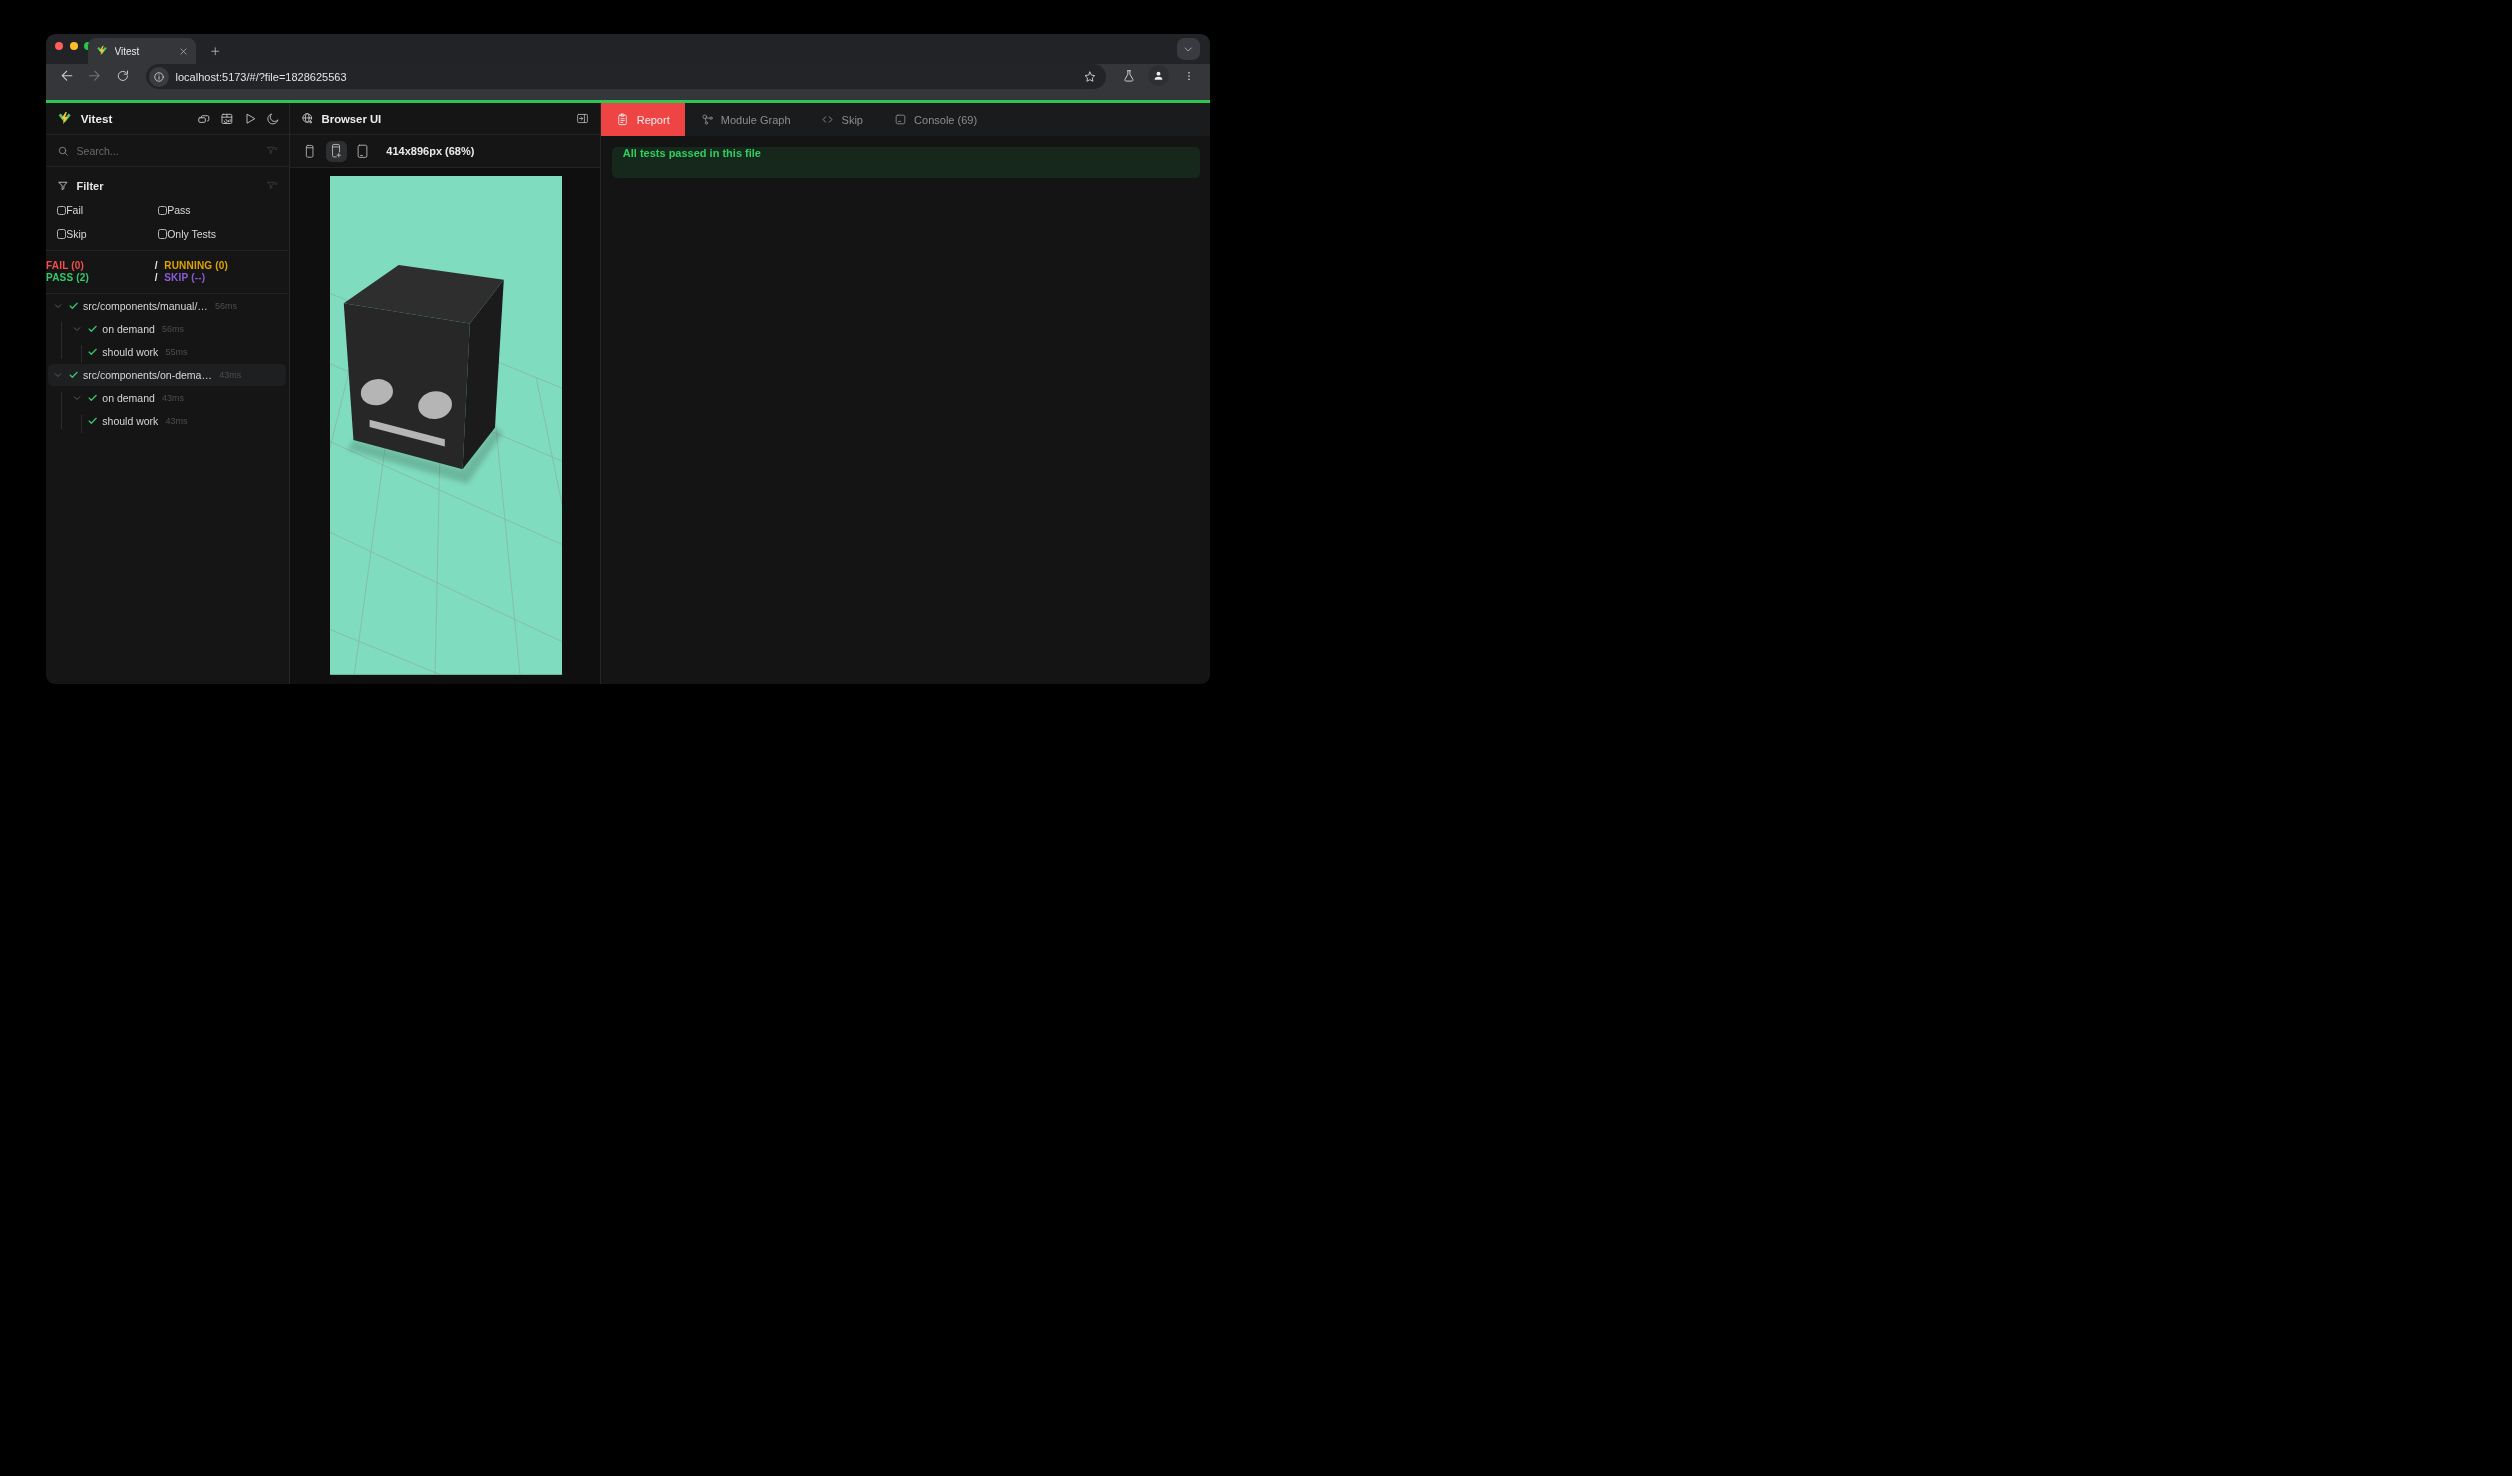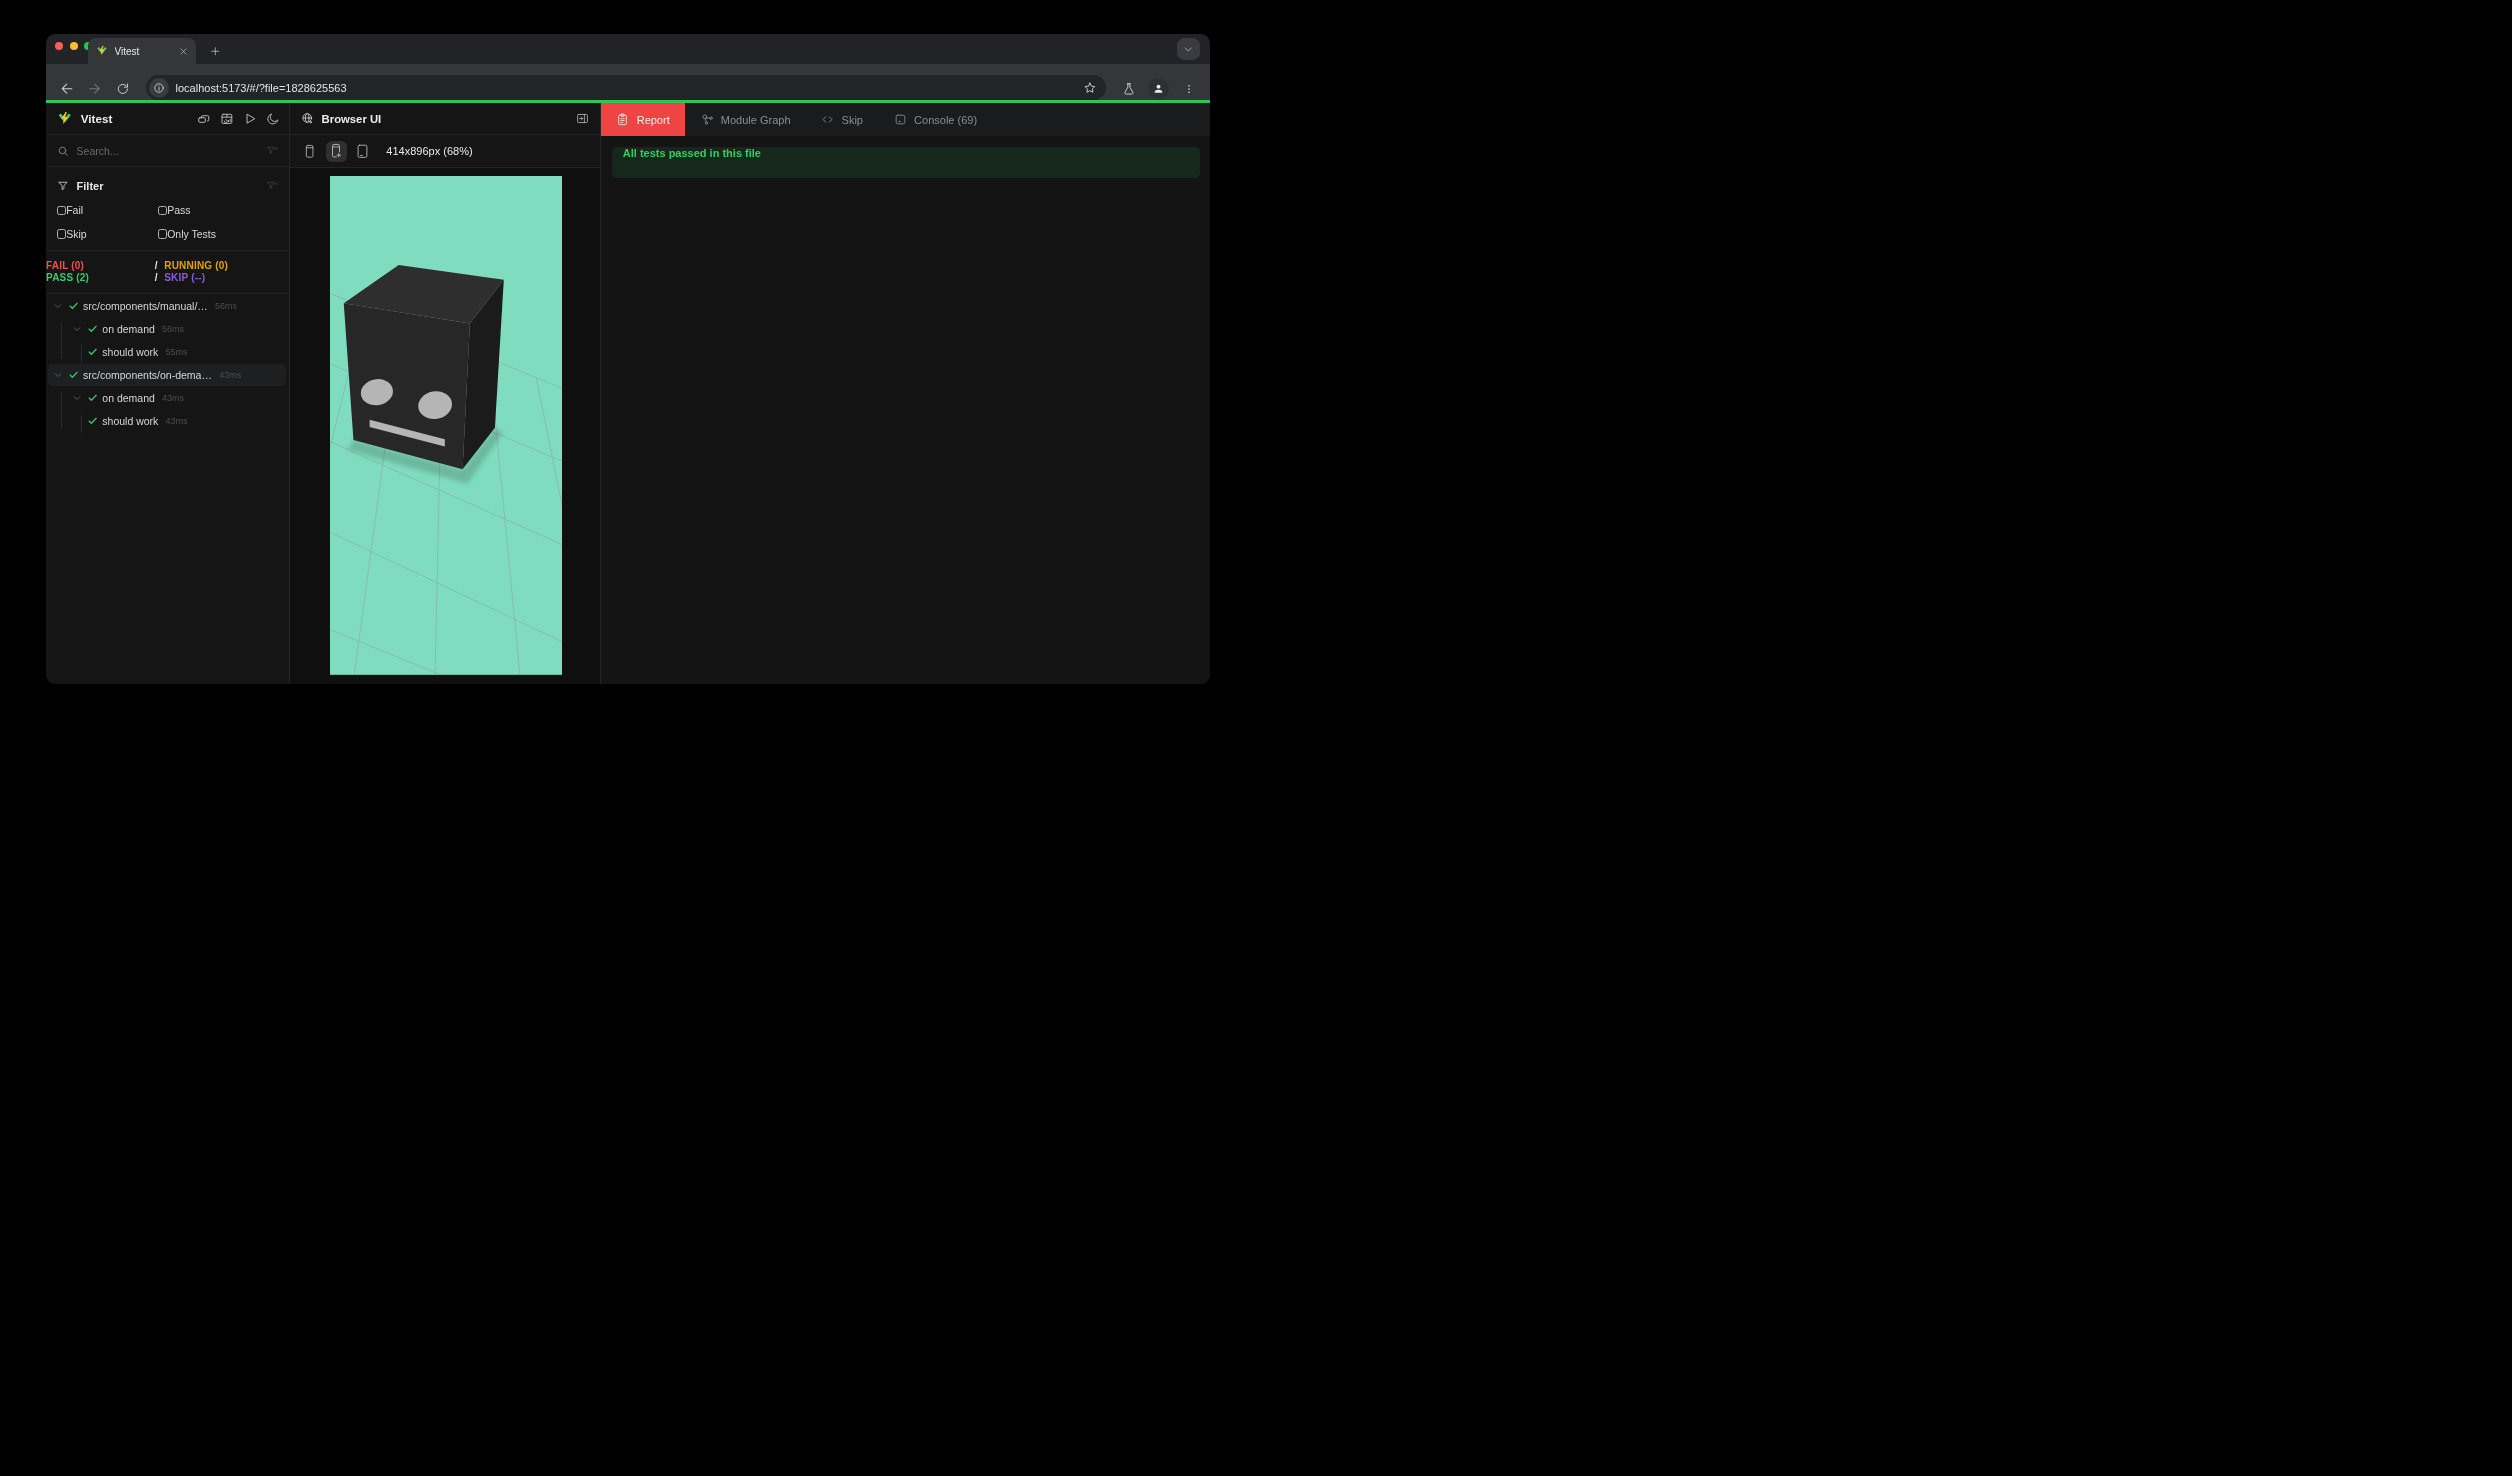--- a/index.html
+++ b/index.html
@@ -26,21 +26,21 @@
   .traffic{position:absolute;left:9px;top:8px;display:flex;gap:6.5px}
   .traffic i{width:8px;height:8px;border-radius:50%;display:block}
   .t-red{background:#ff5f57}.t-yellow{background:#febc2e}.t-green{background:#28c840}
   .tab{position:absolute;left:42px;top:4px;width:108px;height:26px;background:#35363a;border-radius:8px 8px 0 0;display:flex;align-items:center;padding:0 6.5px 0 8px;gap:6.5px}
   .tab-title{font-size:10px;color:#e9e9e9;flex:1;white-space:nowrap;overflow:hidden}
   .tab-close{width:13px;height:13px;color:#c9c9c9;display:flex;align-items:center;justify-content:center;border-radius:3.2px}
   .newtab{position:absolute;left:159px;top:6.5px;width:21px;height:21px;color:#c9c9c9;display:flex;align-items:center;justify-content:center;border-radius:50%}
   .tab-chevron-btn{position:absolute;right:10.5px;top:4px;width:23px;height:22px;background:#3a3b40;border-radius:7.3px;color:#c9c9c9;display:flex;align-items:center;justify-content:center}
 
   
-  .toolbar{height:36px;background:#35363a;display:flex;align-items:flex-end;flex:none;padding:0 9.7px;gap:4.9px}
+  .toolbar{height:36px;background:#35363a;display:flex;align-items:flex-start;flex:none;padding:0 9.7px;gap:4.9px}
   .nav-ic{width:23px;height:23px;display:flex;align-items:center;justify-content:center;border-radius:50%;flex:none}
   .c-light{color:#cfcfd1}.c-dim{color:#737477}
   .urlbar{flex:1;height:25px;background:#232427;border-radius:13px;display:flex;align-items:center;padding:0 6.5px 0 3.2px;margin:0 6.5px;min-width:0}
   .url-info{width:20px;height:20px;border-radius:50%;background:#3a3b3f;color:#d4d4d6;display:flex;align-items:center;justify-content:center;flex:none;margin-right:6.5px}
   .url-text{font-size:11px;color:#e3e3e3;flex:1;white-space:nowrap;overflow:hidden}
   .url-star{width:19.4px;height:19.4px;color:#c6c7c9;display:flex;align-items:center;justify-content:center;flex:none}
   .tb-right{display:flex;align-items:center;gap:8px;flex:none}
   .avatar{width:21px;height:21px;border-radius:50%;background:#2e2f33;display:flex;align-items:center;justify-content:center}
 
   .accent-line{height:3.2px;background:var(--accent-green);flex:none}
@@ -85,21 +85,21 @@
   .lvl2{padding-left:41px}
 
   
   .mid{width:311px;flex:none;border-right:0.8px solid #262626;display:flex;flex-direction:column;background:#151515}
   .mid-header{height:32px;flex:none;border-bottom:0.8px solid #232323;display:flex;align-items:center;padding:0 11.3px;gap:7.3px}
   .mid-title{font-size:11.3px;font-weight:bold;color:#ececec;flex:1}
   .panel-ic{color:#b9babc}
   .mid-toolbar{height:33px;flex:none;border-bottom:0.8px solid #232323;display:flex;align-items:center;padding:0 9px;gap:5.7px}
   .dev-btn{width:21px;height:21px;display:flex;align-items:center;justify-content:center;color:#b9babc;border-radius:5.7px}
   .dev-btn.active{background:#2e2f31}
-  .viewport-label{font-size:11px;font-weight:normal;color:#e9e9e9;margin-left:7.3px;white-space:nowrap}
+  .viewport-label{font-size:11px;font-weight:bold;color:#e9e9e9;margin-left:7.3px;white-space:nowrap}
   .mid-canvas{flex:1;background:#0f0f10;position:relative;min-height:0}
   .scene{position:absolute;left:40px;top:8px;width:232px;bottom:9px}
   .scene svg{width:100%;height:100%}
 
   
   .rpanel{flex:1;display:flex;flex-direction:column;min-width:0;background:#151515}
   .rp-header{height:32px;flex:none;border-bottom:0.8px solid #232323;display:flex;align-items:center;padding:0 11.3px;gap:7.3px}
   .rp-check{width:12px;height:12px;color:var(--pass-green);flex:none}
   .rp-path{font-size:10.5px;color:#9c9c9c;flex:1;white-space:nowrap;overflow:hidden}
   .rp-ext{color:#b9babc}

